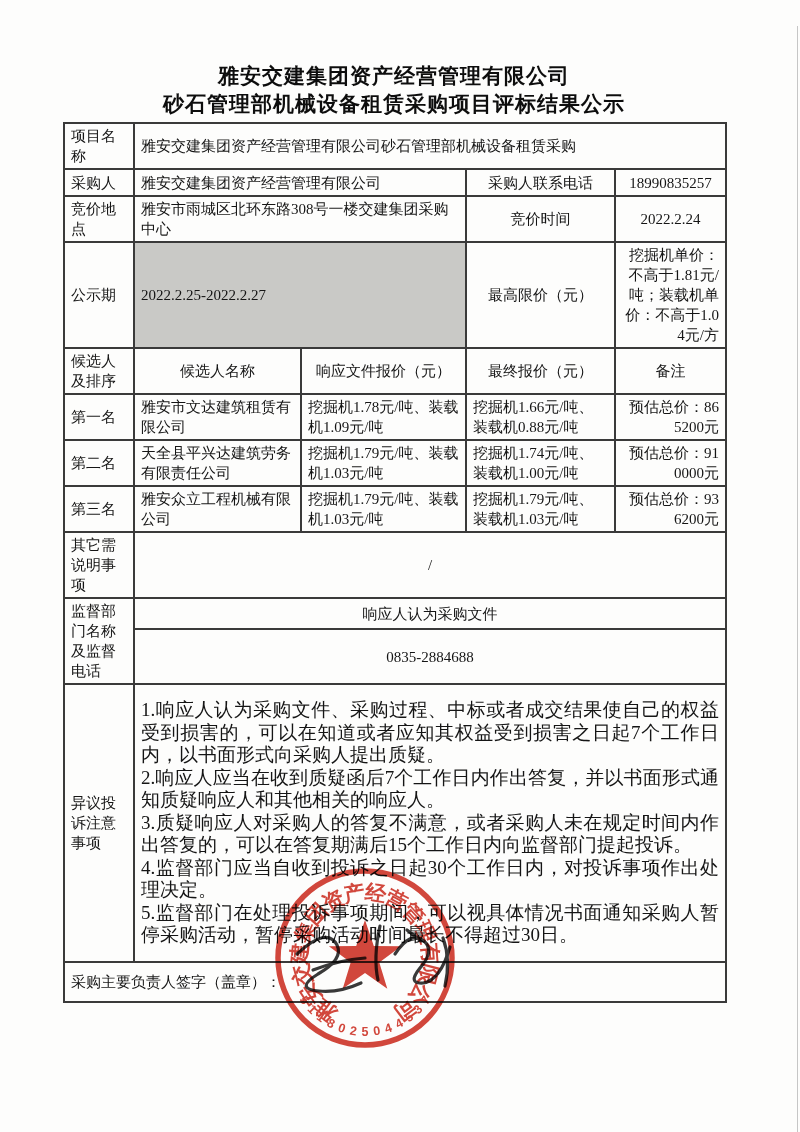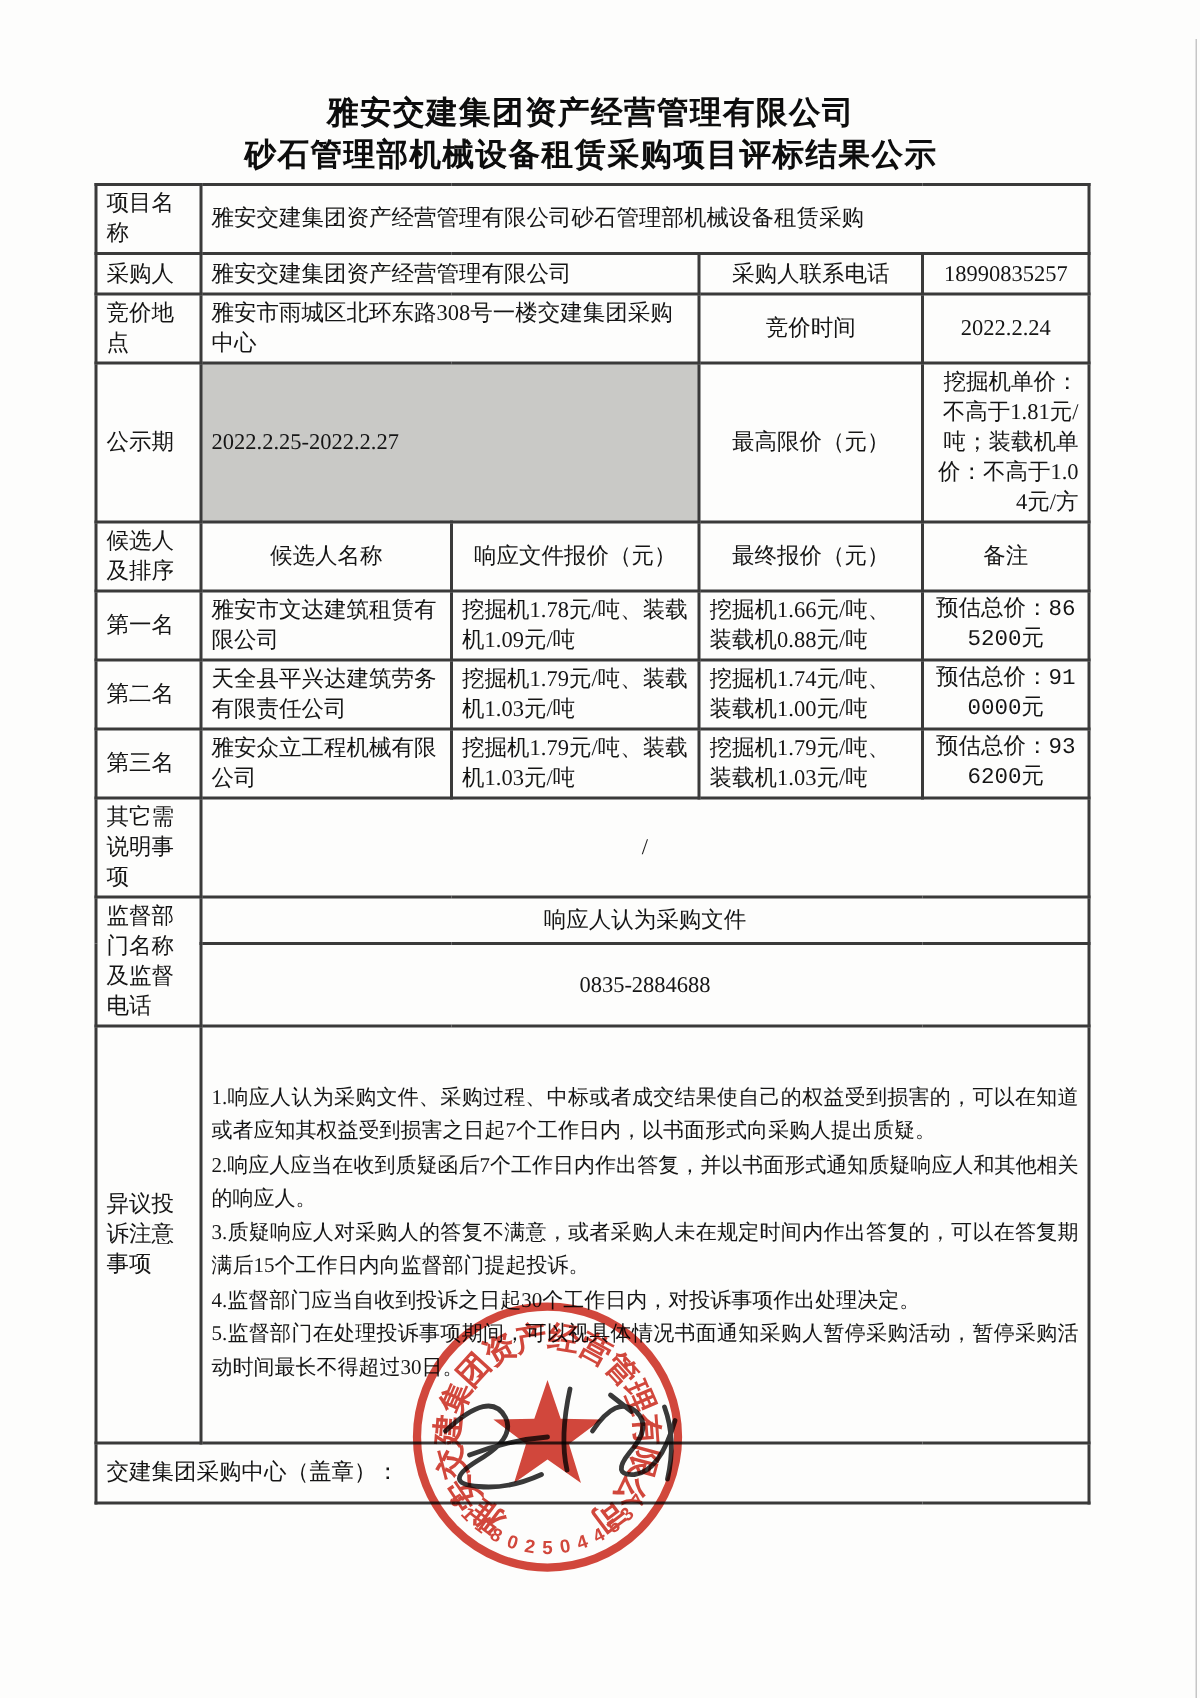--- a/index.html
+++ b/index.html
@@ -20,24 +20,24 @@
   }
   table.doc td{
     border:2px solid #3a3a3a;padding:2px 6px;font-size:15px;line-height:20px;
     vertical-align:middle;word-break:break-all;
   }
   td.lab{padding:2px 4px;}
   .ctr{text-align:center;}
   .gray{background:#c9c9c6;}
   .limit{font-size:13.5px;line-height:19px;text-align:right;padding:2px 3px;font-family:Liberation Serif, serif;}
   .bidcell{font-size:14.5px;line-height:20px;text-align:left;padding:2px 4px;}
-  .notecell{font-size:14.5px;line-height:20px;text-align:center;font-family:Liberation Mono, monospace;}
+  .notecell{font-size:14.5px;line-height:20px;text-align:right;}
   .namecell{padding:2px 5px;}
   .objection-cell{padding:6px 10px;vertical-align:middle;}
-  .objection-cell .obj-line{font-size:14px;line-height:22.5px;text-align:justify;}
+  .objection-cell .obj-line{font-size:19px;line-height:22.5px;text-align:justify;}
   .sig-row td{padding:4px 8px;font-size:15px;}
   .stamp{
     position:absolute;left:270px;top:863px;width:190px;height:190px;
     mix-blend-mode:multiply;opacity:.92;
     font-family:"Liberation Sans","DejaVu Sans",sans-serif;
   }
   .signature{
     position:absolute;left:283px;top:912px;width:190px;height:95px;
     mix-blend-mode:multiply;opacity:.88;
   }
@@ -142,21 +142,21 @@
       <td colspan="4" class="objection-cell">
         <div class="obj-line">1.响应人认为采购文件、采购过程、中标或者成交结果使自己的权益受到损害的，可以在知道或者应知其权益受到损害之日起7个工作日内，以书面形式向采购人提出质疑。</div>
         <div class="obj-line">2.响应人应当在收到质疑函后7个工作日内作出答复，并以书面形式通知质疑响应人和其他相关的响应人。</div>
         <div class="obj-line">3.质疑响应人对采购人的答复不满意，或者采购人未在规定时间内作出答复的，可以在答复期满后15个工作日内向监督部门提起投诉。</div>
         <div class="obj-line">4.监督部门应当自收到投诉之日起30个工作日内，对投诉事项作出处理决定。</div>
         <div class="obj-line">5.监督部门在处理投诉事项期间，可以视具体情况书面通知采购人暂停采购活动，暂停采购活动时间最长不得超过30日。</div>
       </td>
     </tr>
 
     <tr style="height:40px" class="sig-row">
-      <td colspan="5">交建集团采购中心（盖章）：</td>
+      <td colspan="5">采购主要负责人签字（盖章）：</td>
     </tr>
   </tbody>
     </table>
 
   <svg class="stamp" viewBox="0 0 190 190" aria-hidden="true">
       <circle cx="95" cy="95" r="87" fill="none" stroke="#d0372b" stroke-width="5.5"></circle>
       <polygon points="95.0,57.0 103.8,82.9 131.1,83.3 109.3,99.6 117.3,125.7 95.0,110.0 72.7,125.7 80.7,99.6 58.9,83.3 86.2,82.9" fill="#d0372b"></polygon>
       <text x="55.28020847196482" y="147.70994366312135" fill="#d0372b" font-size="21" font-weight="bold" text-anchor="middle" dominant-baseline="central" transform="rotate(-143.0 55.3 147.7)">雅</text>
       <text x="40.240614327942986" y="131.84304114509166" fill="#d0372b" font-size="21" font-weight="bold" text-anchor="middle" dominant-baseline="central" transform="rotate(-123.9 40.2 131.8)">安</text>
       <text x="31.209316368616584" y="111.93365530063583" fill="#d0372b" font-size="21" font-weight="bold" text-anchor="middle" dominant-baseline="central" transform="rotate(-104.9 31.2 111.9)">交</text>

